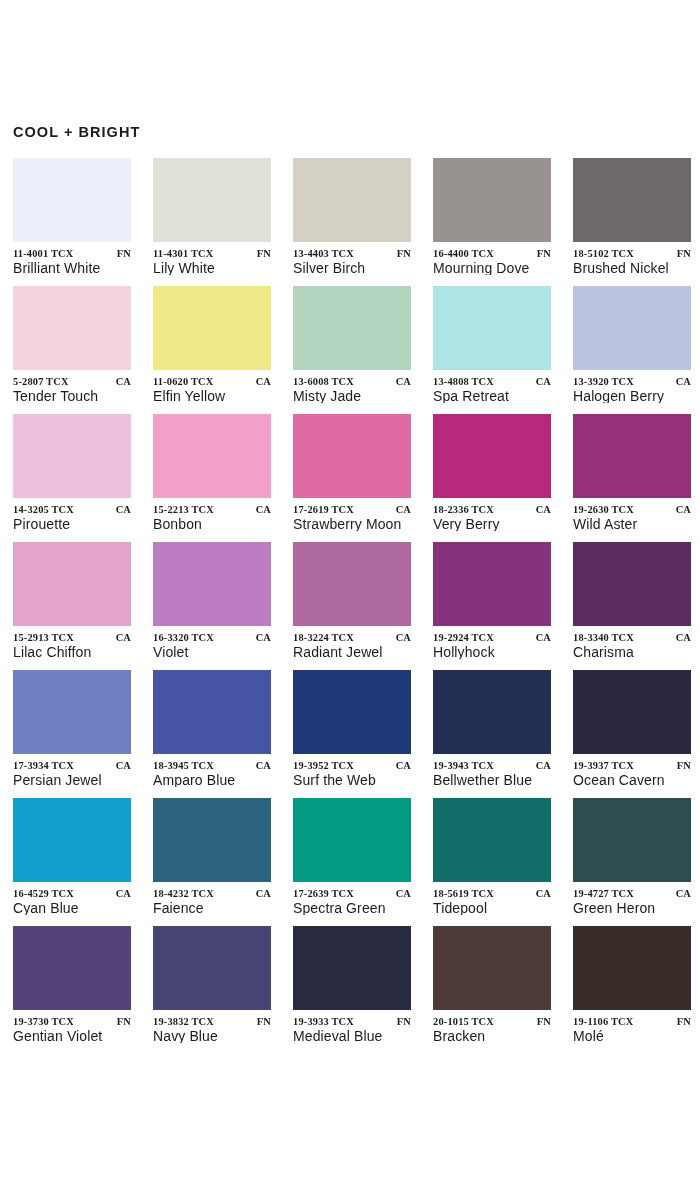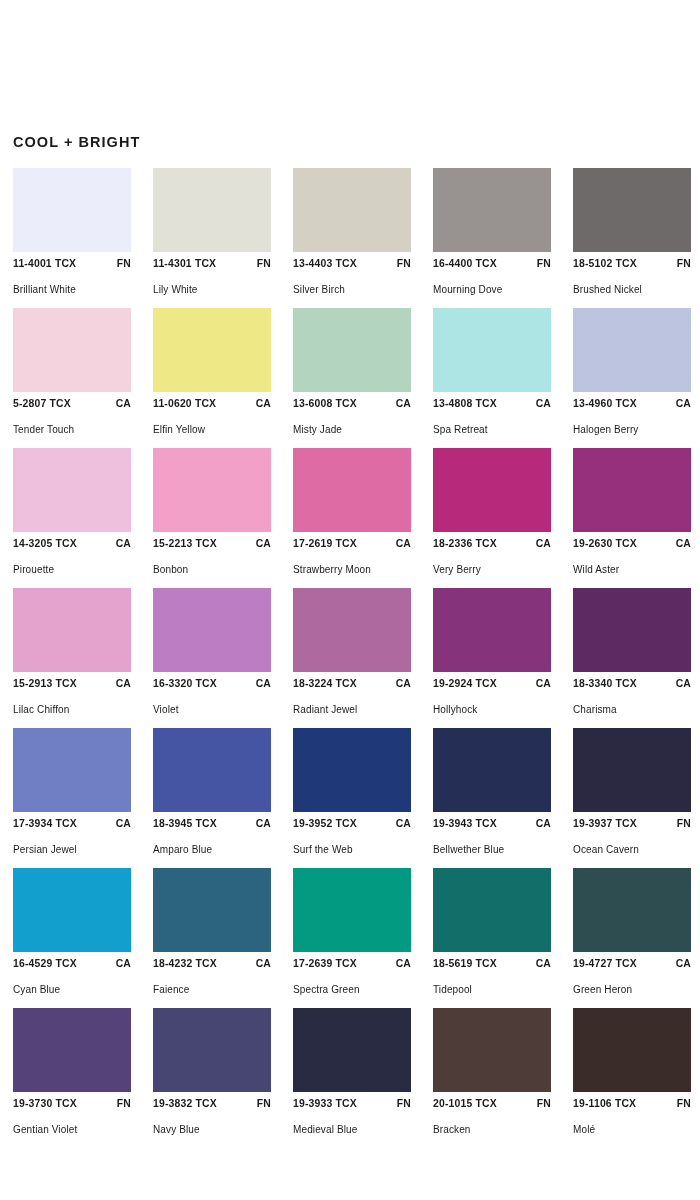--- a/index.html
+++ b/index.html
@@ -12,21 +12,21 @@
     height: 1200px;
     font-family: "Liberation Sans", sans-serif;
     color: #1b1b1b;
     overflow: hidden;
   }
   .page {
     position: relative;
     width: 700px;
     height: 1200px;
     box-sizing: border-box;
-    padding: 10px 13px;
+    padding: 0 13px;
   }
   .palette-title {
     font-size: 14.5px;
     font-weight: 700;
     letter-spacing: 1.05px;
     color: #1b1b1b;
     margin: 0;
     padding-top: 124px;
     padding-left: 0px;
     line-height: 16px;
@@ -52,38 +52,38 @@
   .code-row {
     display: flex;
     justify-content: space-between;
     align-items: baseline;
     font-size: 10.4px;
     font-weight: 700;
     letter-spacing: 0.18px;
     line-height: 14px;
     color: #1b1b1b;
     white-space: nowrap;
+    font-family: Liberation Serif, serif;
   }
   .code-row .code {
     font-weight: 700;
   }
   .code-row .suffix {
     font-weight: 700;
     padding-left: 4px;
   }
   .color-name {
-    font-size: 10px;
+    font-size: 14px;
     font-weight: 400;
     letter-spacing: 0.12px;
     line-height: 14px;
     color: #1b1b1b;
     white-space: nowrap;
     overflow: hidden;
     text-overflow: ellipsis;
-    margin-top: 12px;
   }
 </style>
 </head>
 <body>
 
 <div class="page">
 
   <h1 class="palette-title">COOL + BRIGHT</h1>
 
   <div class="grid">
@@ -174,21 +174,21 @@
             <span class="code">13-4808 TCX</span>
             <span class="suffix">CA</span>
           </div>
           <div class="color-name">Spa Retreat</div>
         </div>
       </div>
       <div class="cell">
         <div class="swatch" style="background-color: rgb(188, 196, 224);"></div>
         <div class="meta">
           <div class="code-row">
-            <span class="code">13-4960 TCX</span>
+            <span class="code">13-3920 TCX</span>
             <span class="suffix">CA</span>
           </div>
           <div class="color-name">Halogen Berry</div>
         </div>
       </div>
       <div class="cell">
         <div class="swatch" style="background-color: rgb(238, 192, 222);"></div>
         <div class="meta">
           <div class="code-row">
             <span class="code">14-3205 TCX</span>

